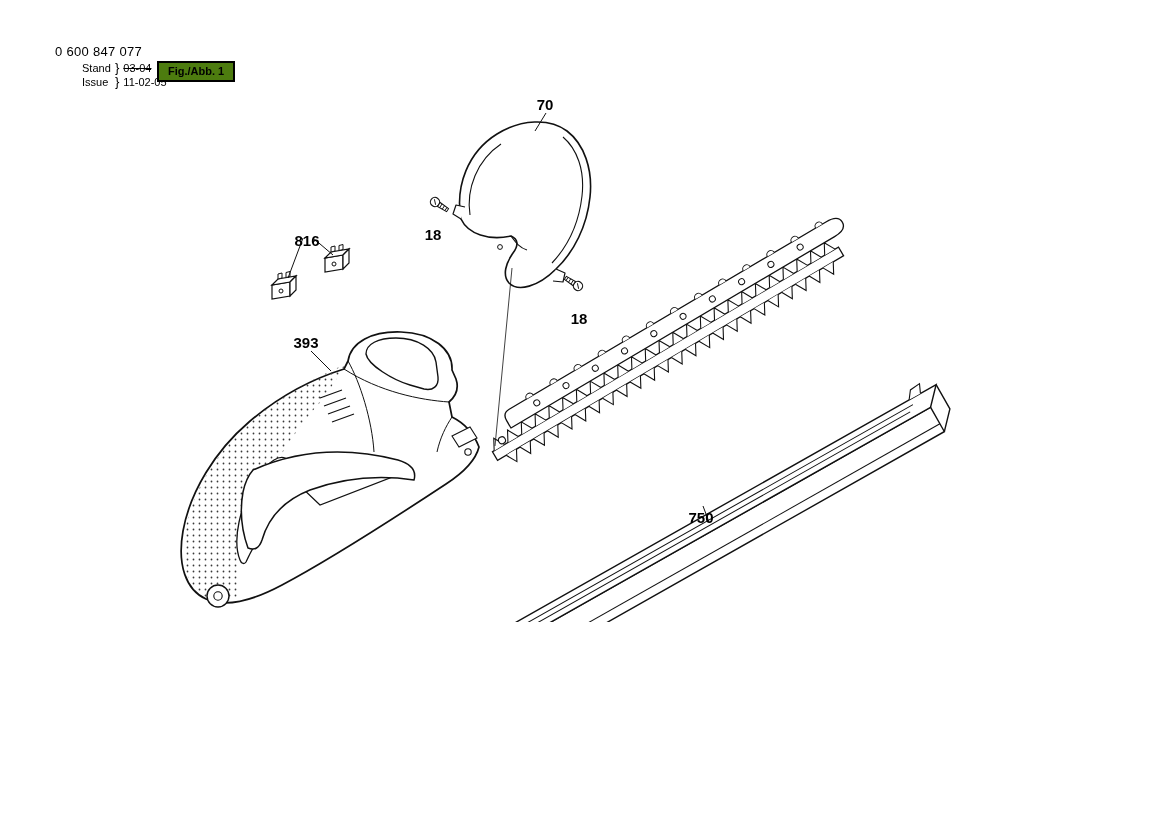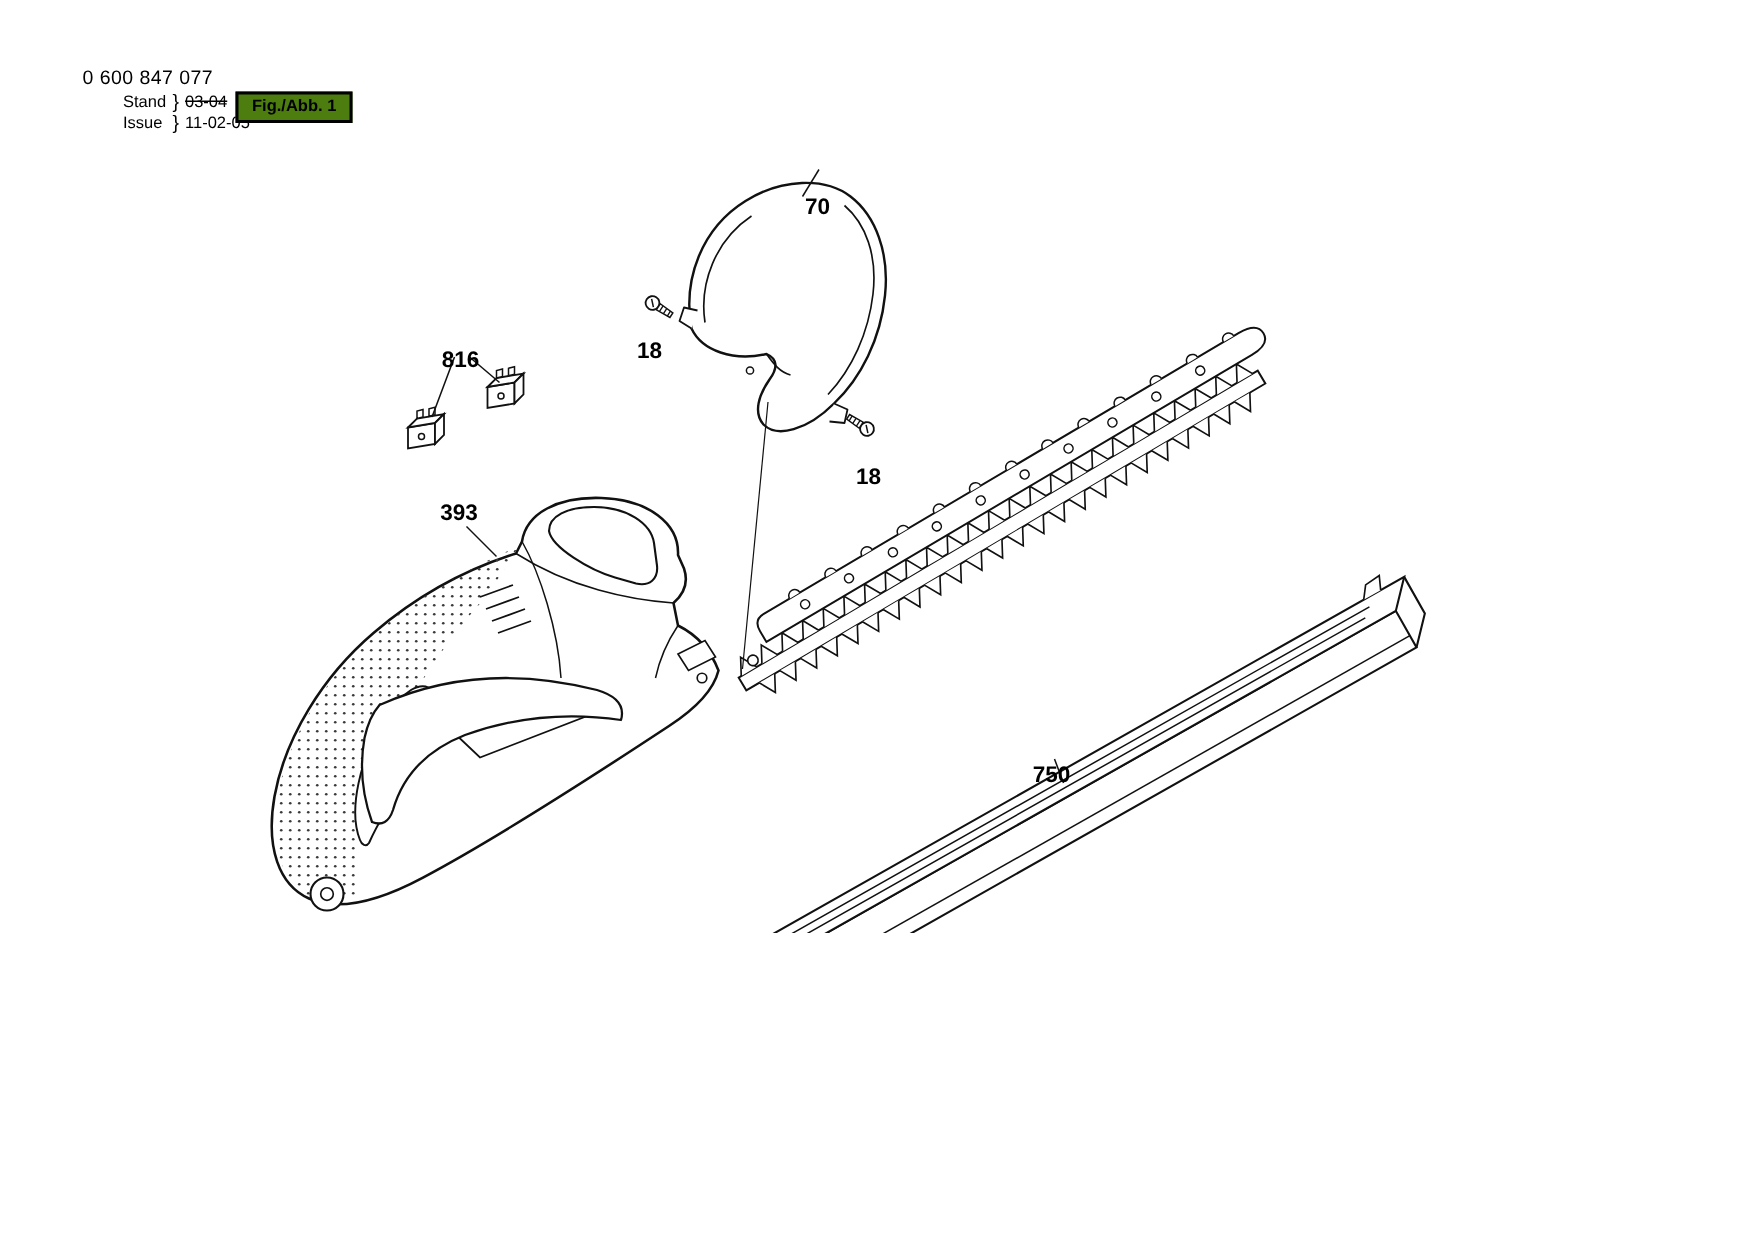--- a/index.html
+++ b/index.html
@@ -139,21 +139,21 @@
     </div>
     <div class="row">
       <span class="lbl">Issue</span>
       <span class="brace">}</span>
       <span>11-02-05</span>
     </div>
   </div>
 
   <div class="figbox">Fig./Abb. 1</div>
 
-  <div class="callout" style="left:545px;top:104px;margin-top:34px;">70</div>
+  <div class="callout" style="left:545px;top:104px;">70</div>
   <div class="callout" style="left:433px;top:234px;">18</div>
   <div class="callout" style="left:579px;top:318px;">18</div>
   <div class="callout" style="left:307px;top:240px;">816</div>
   <div class="callout" style="left:306px;top:342px;">393</div>
   <div class="callout" style="left:701px;top:517px;">750</div>
 
 
 </div>
 
 </body></html>

